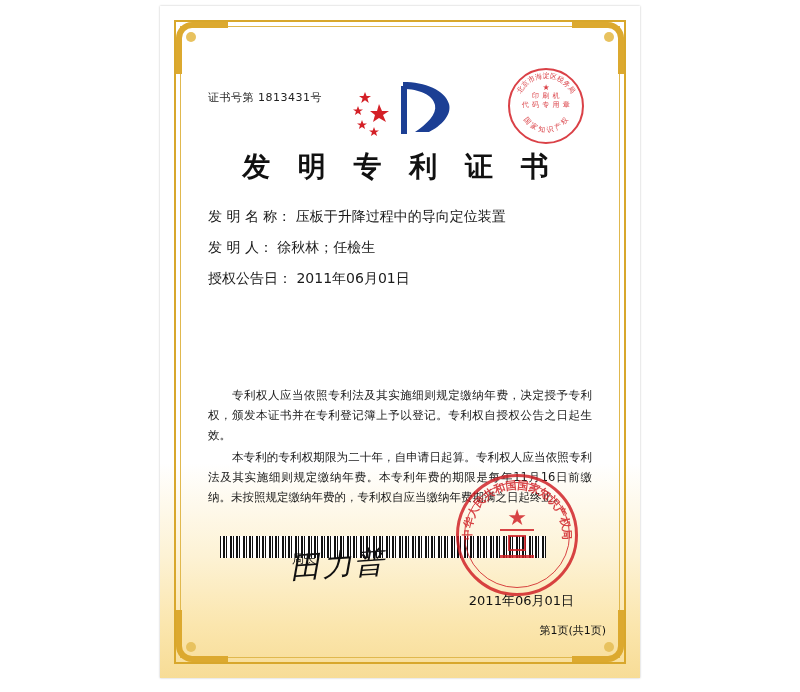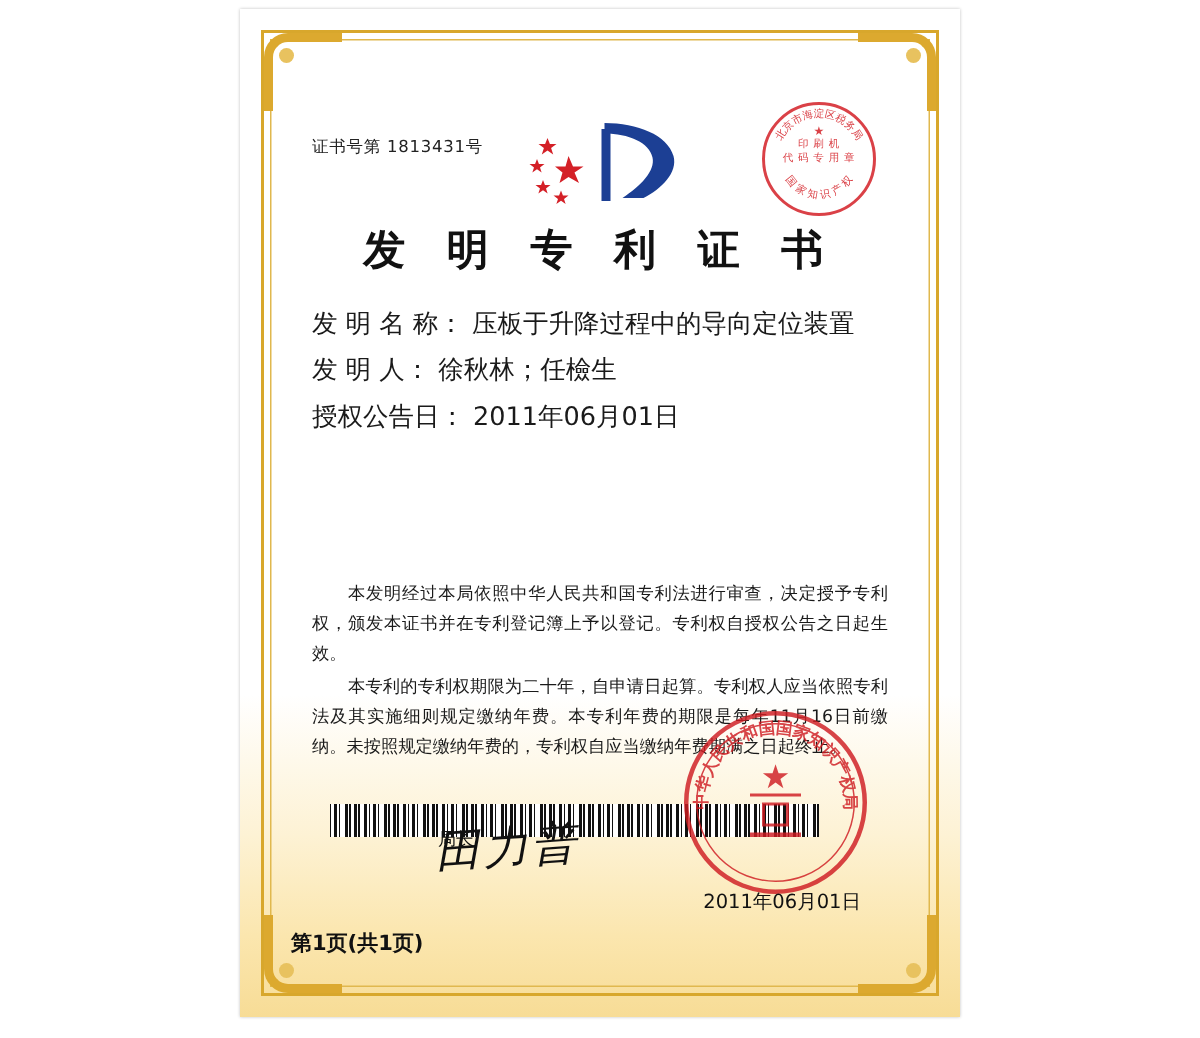--- a/index.html
+++ b/index.html
@@ -149,21 +149,21 @@
     color: #111;
     font-family: "DejaVu Sans", sans-serif;
     font-weight: bold;
   }
 
   .fields {
     position: absolute;
     left: 14px;
     right: 14px;
     top: 168px;
-    font-size: 17px;
+    font-size: 14px;
     color: #1a1a1a;
     font-family: "DejaVu Sans", sans-serif;
   }
   .field-row {
     margin-bottom: 15px;
     line-height: 16px;
     white-space: nowrap;
   }
   .field-label {
     display: inline-block;
@@ -279,25 +279,24 @@
     font-size: 13px;
     color: #111;
     font-family: "DejaVu Sans", sans-serif;
   }
 
   .page-number {
     position: absolute;
     left: 0;
     right: 0;
     bottom: 6px;
-    text-align: left;
-    font-size: 14px;
-    color: #111;
-    font-family: "DejaVu Sans", sans-serif;
-    font-weight: bold;
+    text-align: right;
+    font-size: 11px;
+    color: #111;
+    font-family: "DejaVu Sans", sans-serif;
   }
 </style>
 </head>
 <body>
 
 <div class="page">
   <div class="certificate">
 
     <div class="border-outer"></div>
     <div class="border-inner"></div>
@@ -357,21 +356,21 @@
           <span class="field-label">发 明 人：</span>
           <span class="field-value">徐秋林；任檢生</span>
         </div>
         <div class="field-row">
           <span class="field-label">授权公告日：</span>
           <span class="field-value">2011年06月01日</span>
         </div>
       </div>
 
       <div class="body-text">
-        <p>本发明经过本局依照中华人民共和国专利法进行审查，决定授予专利权，颁发本证书并在专利登记簿上予以登记。专利权自授权公告之日起生效。</p>
+        <p>专利权人应当依照专利法及其实施细则规定缴纳年费，决定授予专利权，颁发本证书并在专利登记簿上予以登记。专利权自授权公告之日起生效。</p>
         <p>本专利的专利权期限为二十年，自申请日起算。专利权人应当依照专利法及其实施细则规定缴纳年费。本专利年费的期限是每年11月16日前缴纳。未按照规定缴纳年费的，专利权自应当缴纳年费期满之日起终止。</p>
       </div>
 
       <div class="barcode"></div>
 
       <div class="seal">
         <div class="ring"></div>
         <div class="seal-star">★</div>
         <div class="seal-emblem"></div>
         <svg viewBox="0 0 116 116" width="116" height="116" style="position:absolute;left:0;top:0;" aria-hidden="true">

